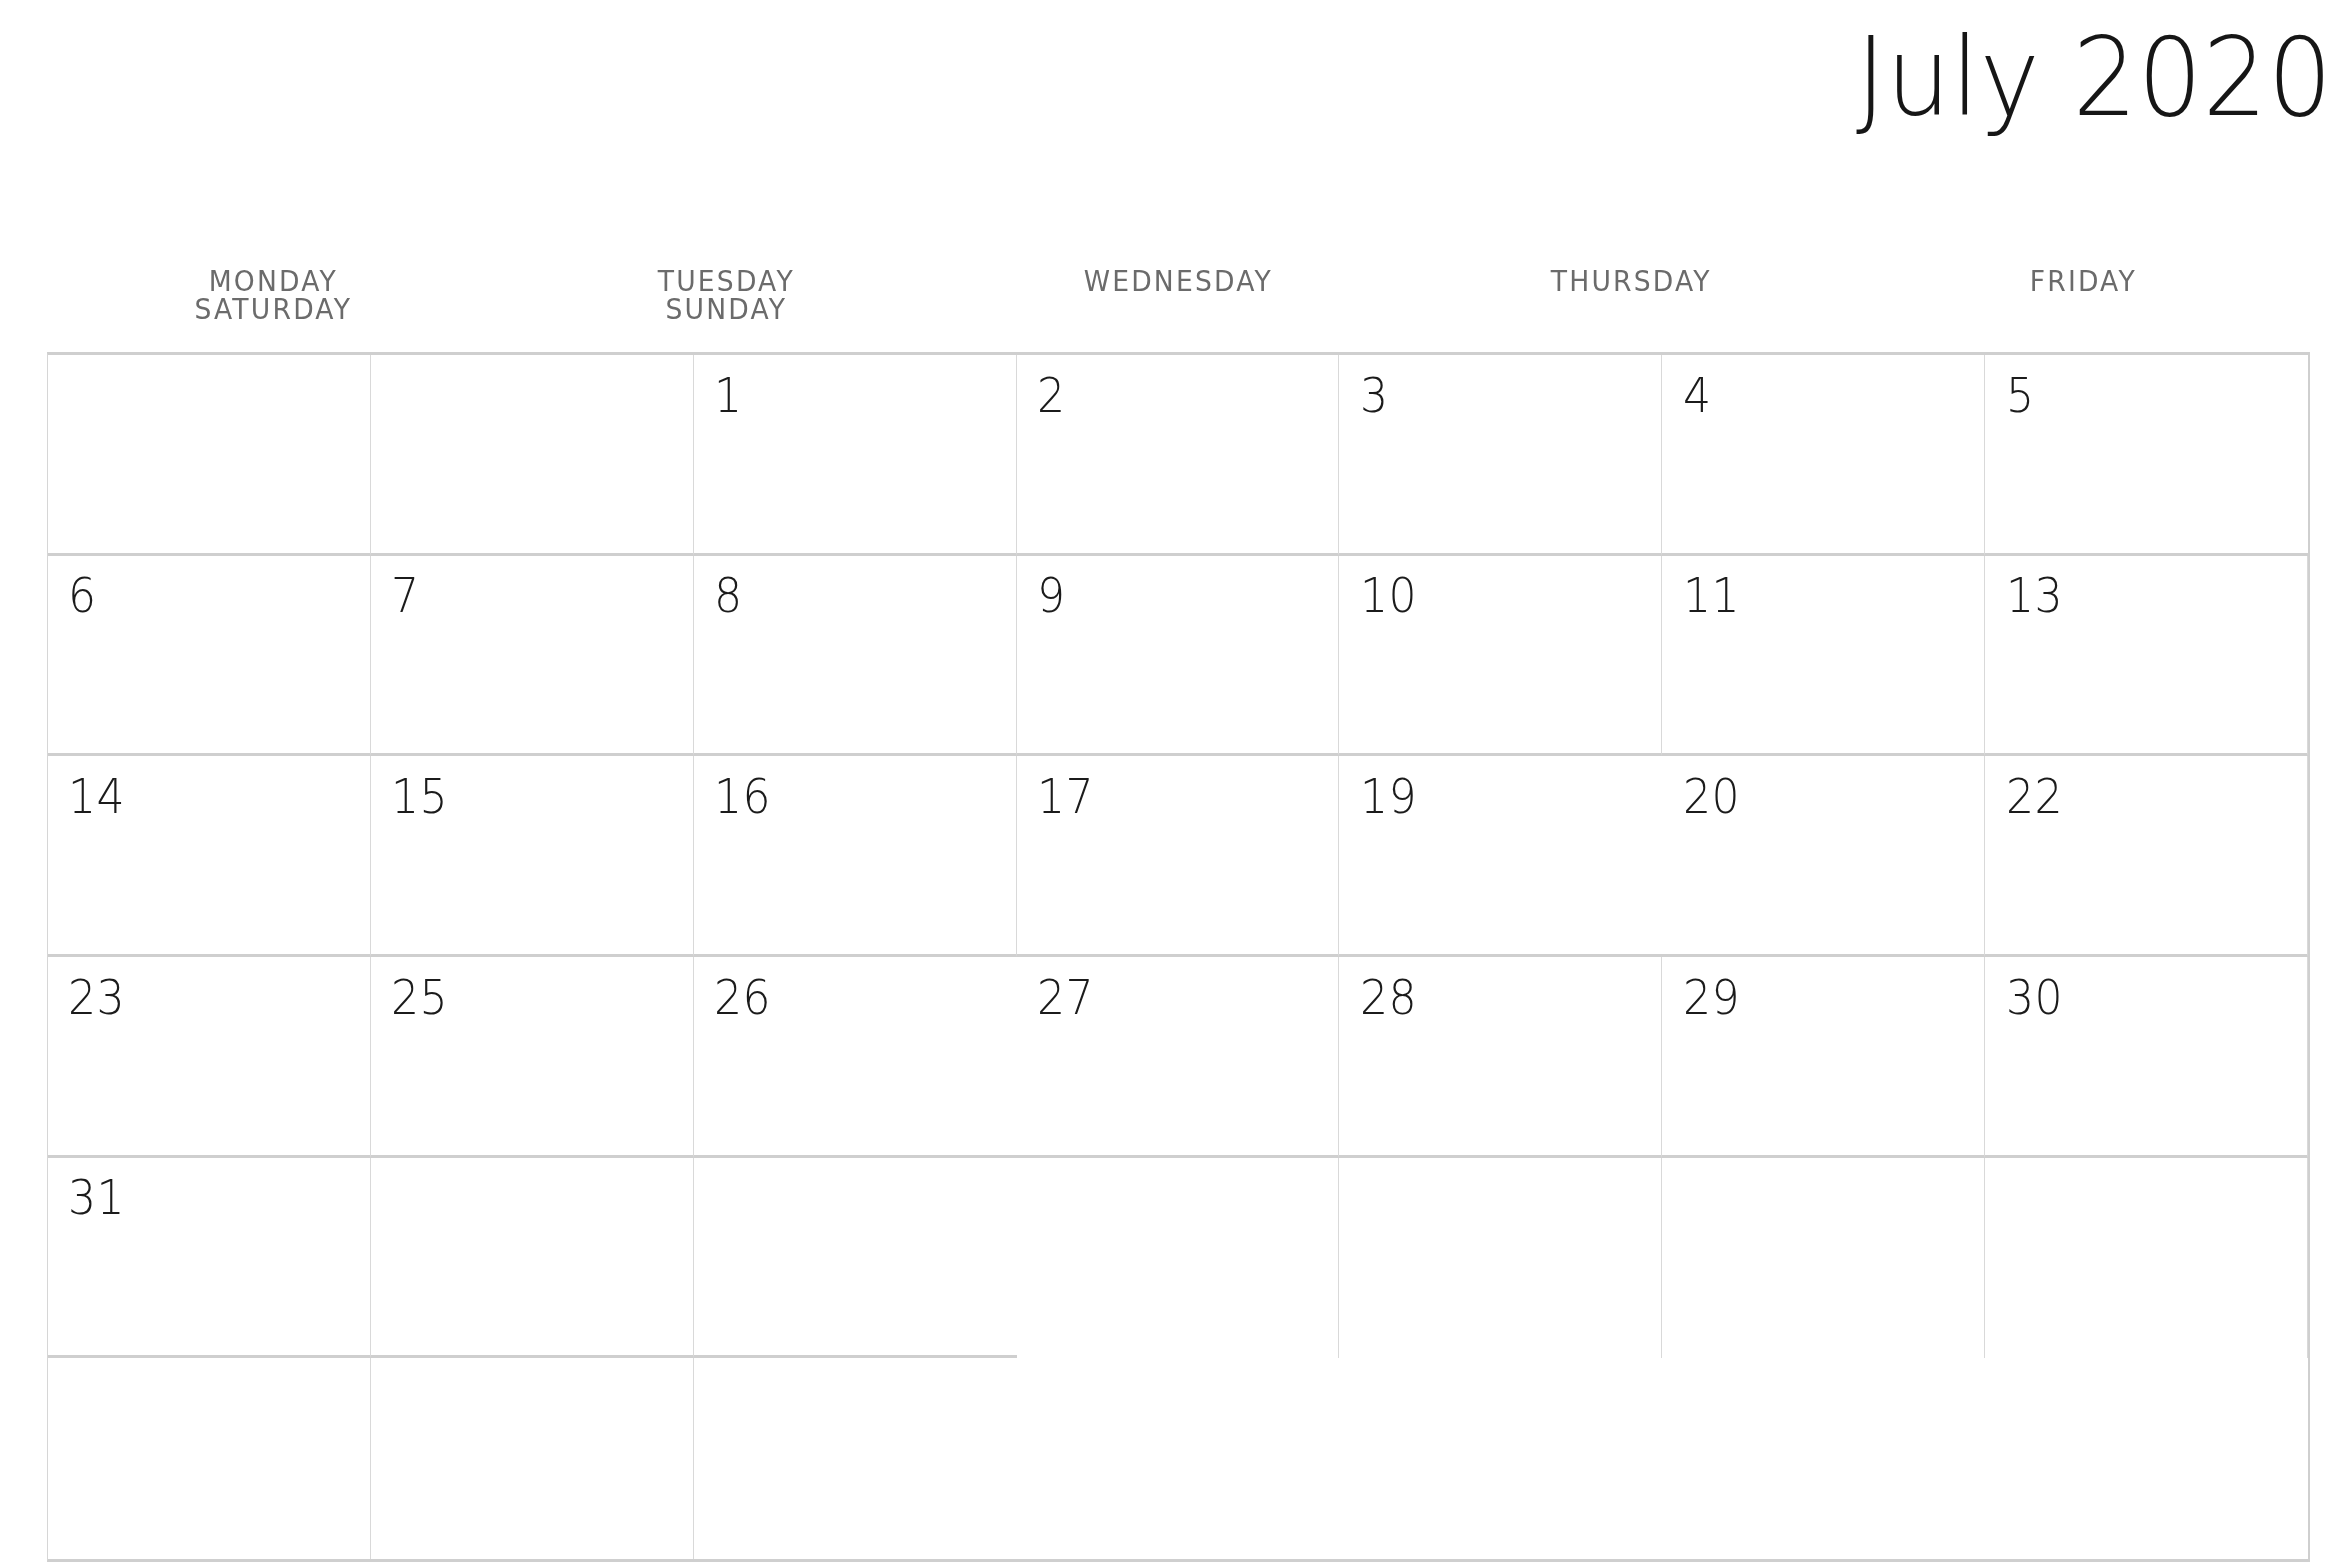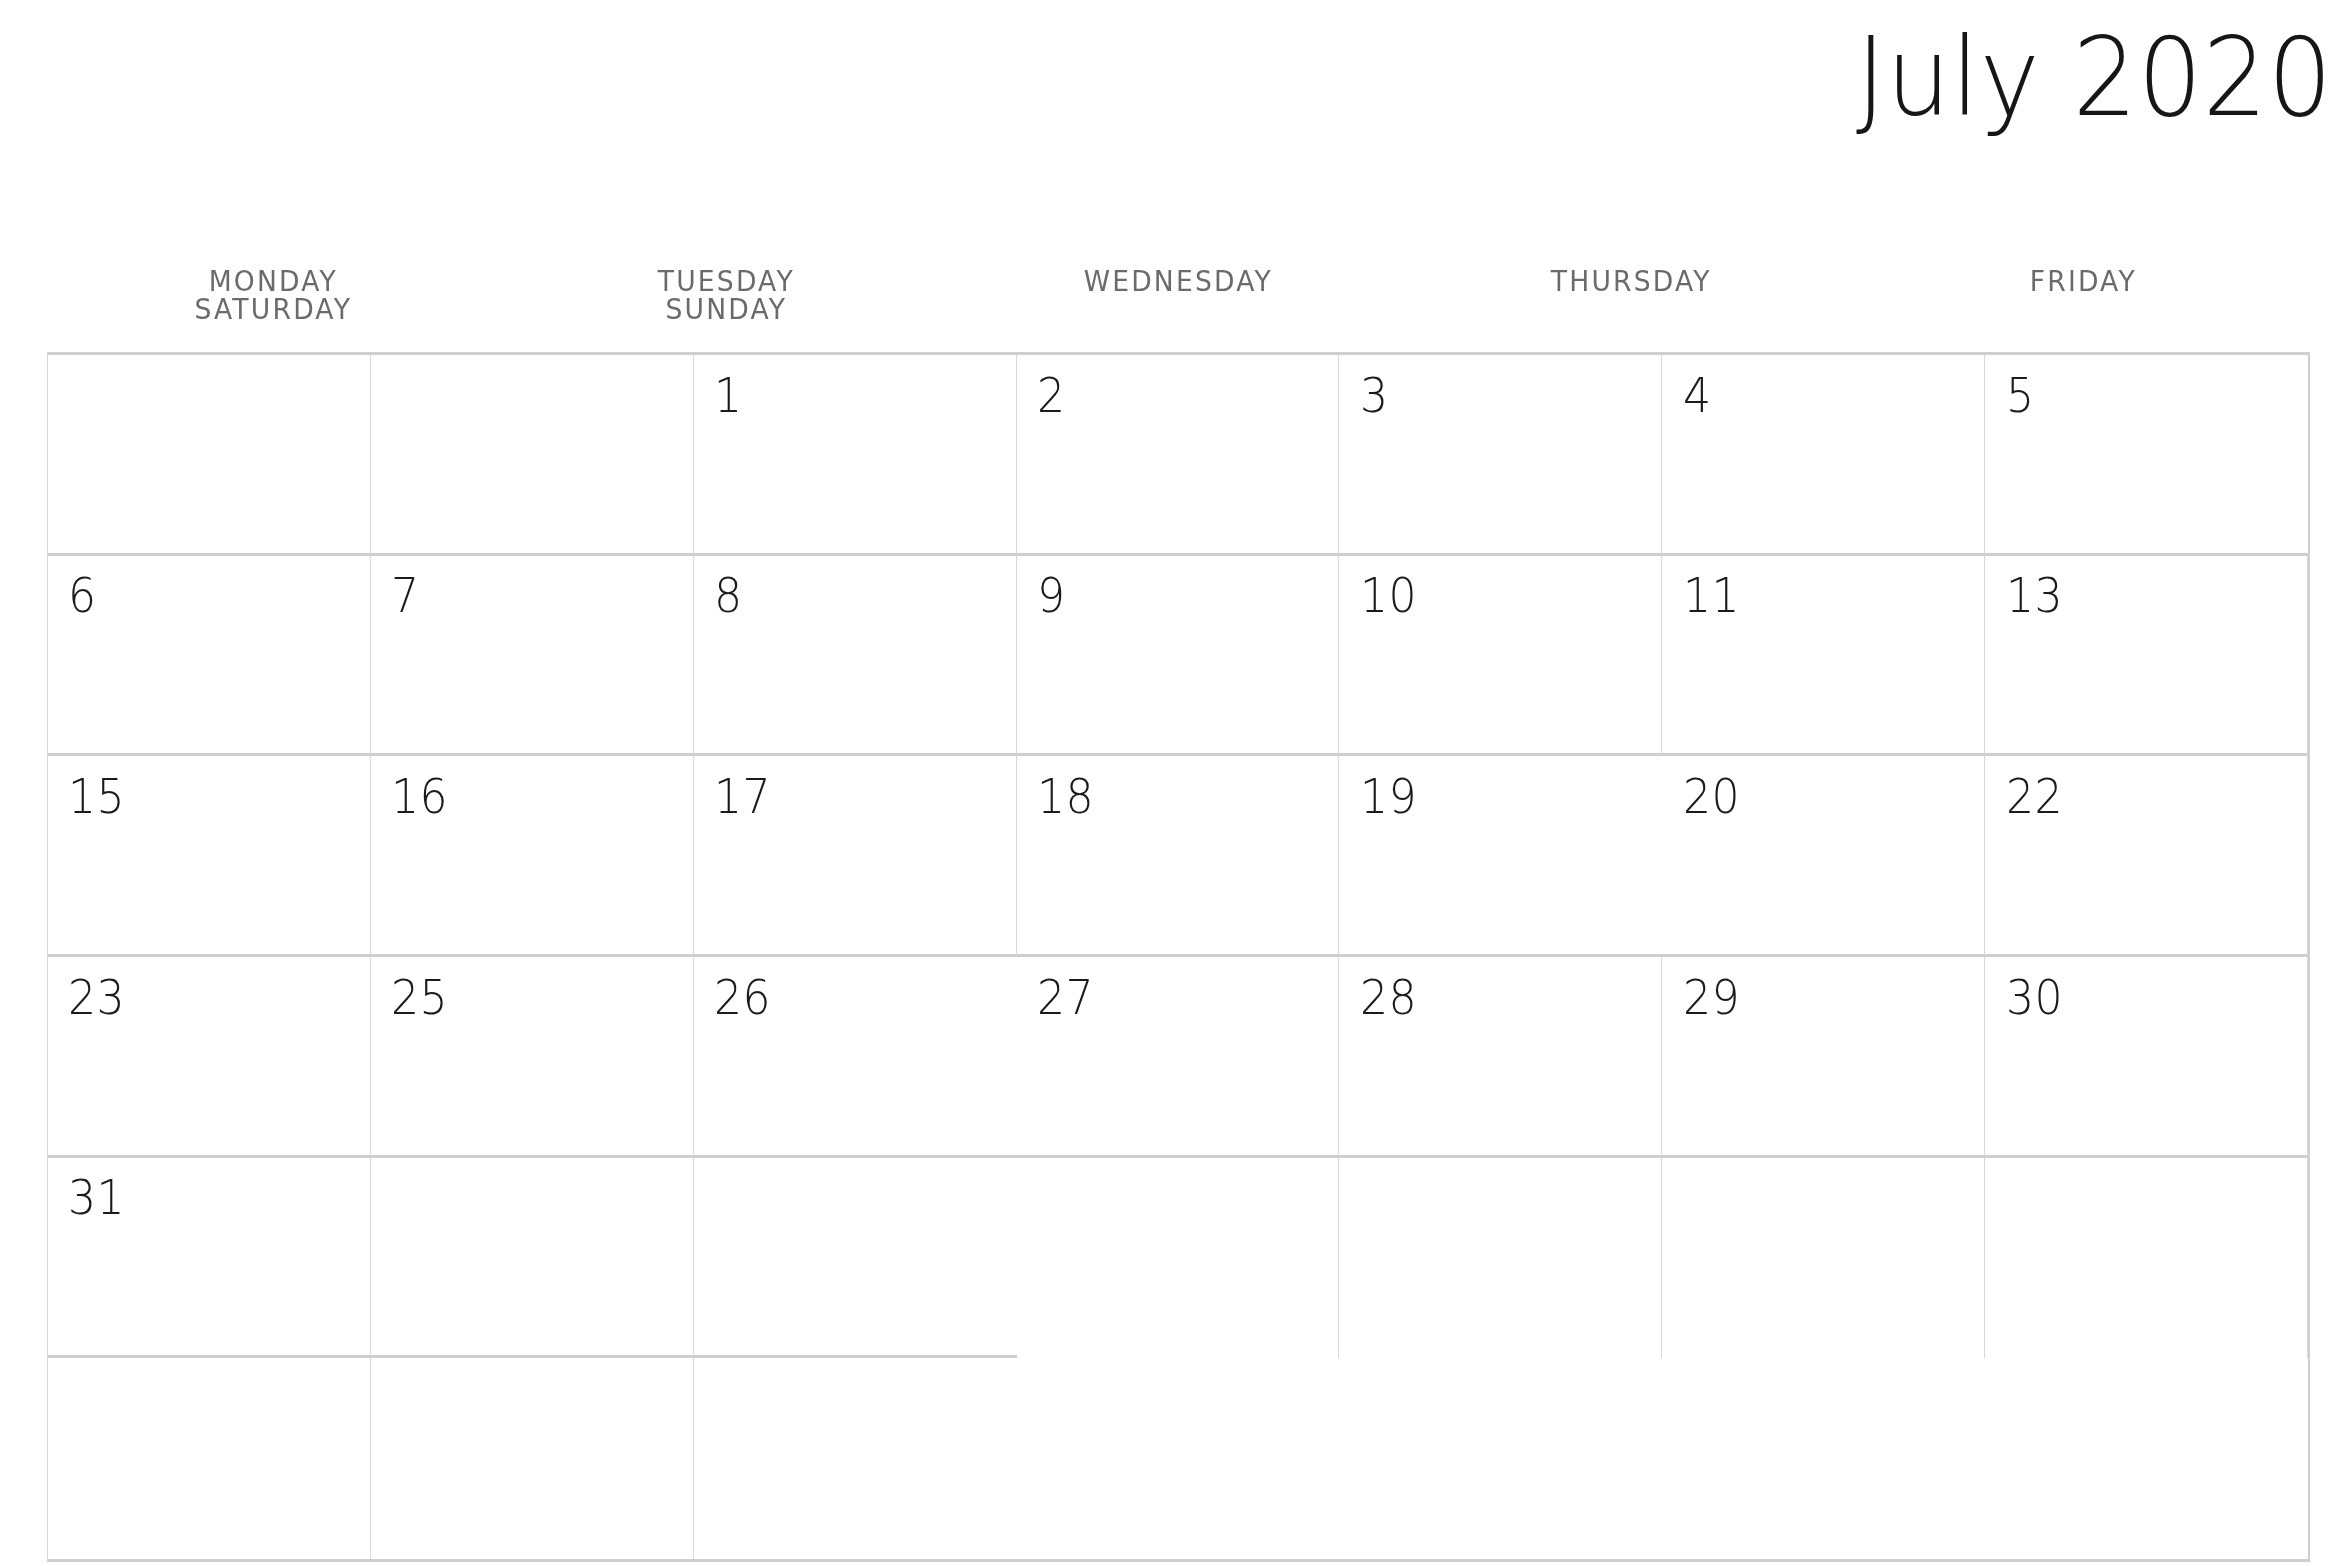--- a/index.html
+++ b/index.html
@@ -174,30 +174,30 @@
         <span class="day-number">10</span>
       </div>
     <div class="day-cell">
         <span class="day-number">11</span>
       </div>
 
     <div class="day-cell">
         <span class="day-number">13</span>
       </div>
     <div class="day-cell">
+        <span class="day-number">14</span>
+      </div>
+    <div class="day-cell">
         <span class="day-number">15</span>
       </div>
     <div class="day-cell">
         <span class="day-number">16</span>
       </div>
     <div class="day-cell">
         <span class="day-number">17</span>
-      </div>
-    <div class="day-cell">
-        <span class="day-number">18</span>
       </div>
     <div class="day-cell col-last">
         <span class="day-number">19</span>
       </div>
 
     <div class="day-cell">
         <span class="day-number">20</span>
       </div>
     <div class="day-cell">
         <span class="day-number">22</span>

